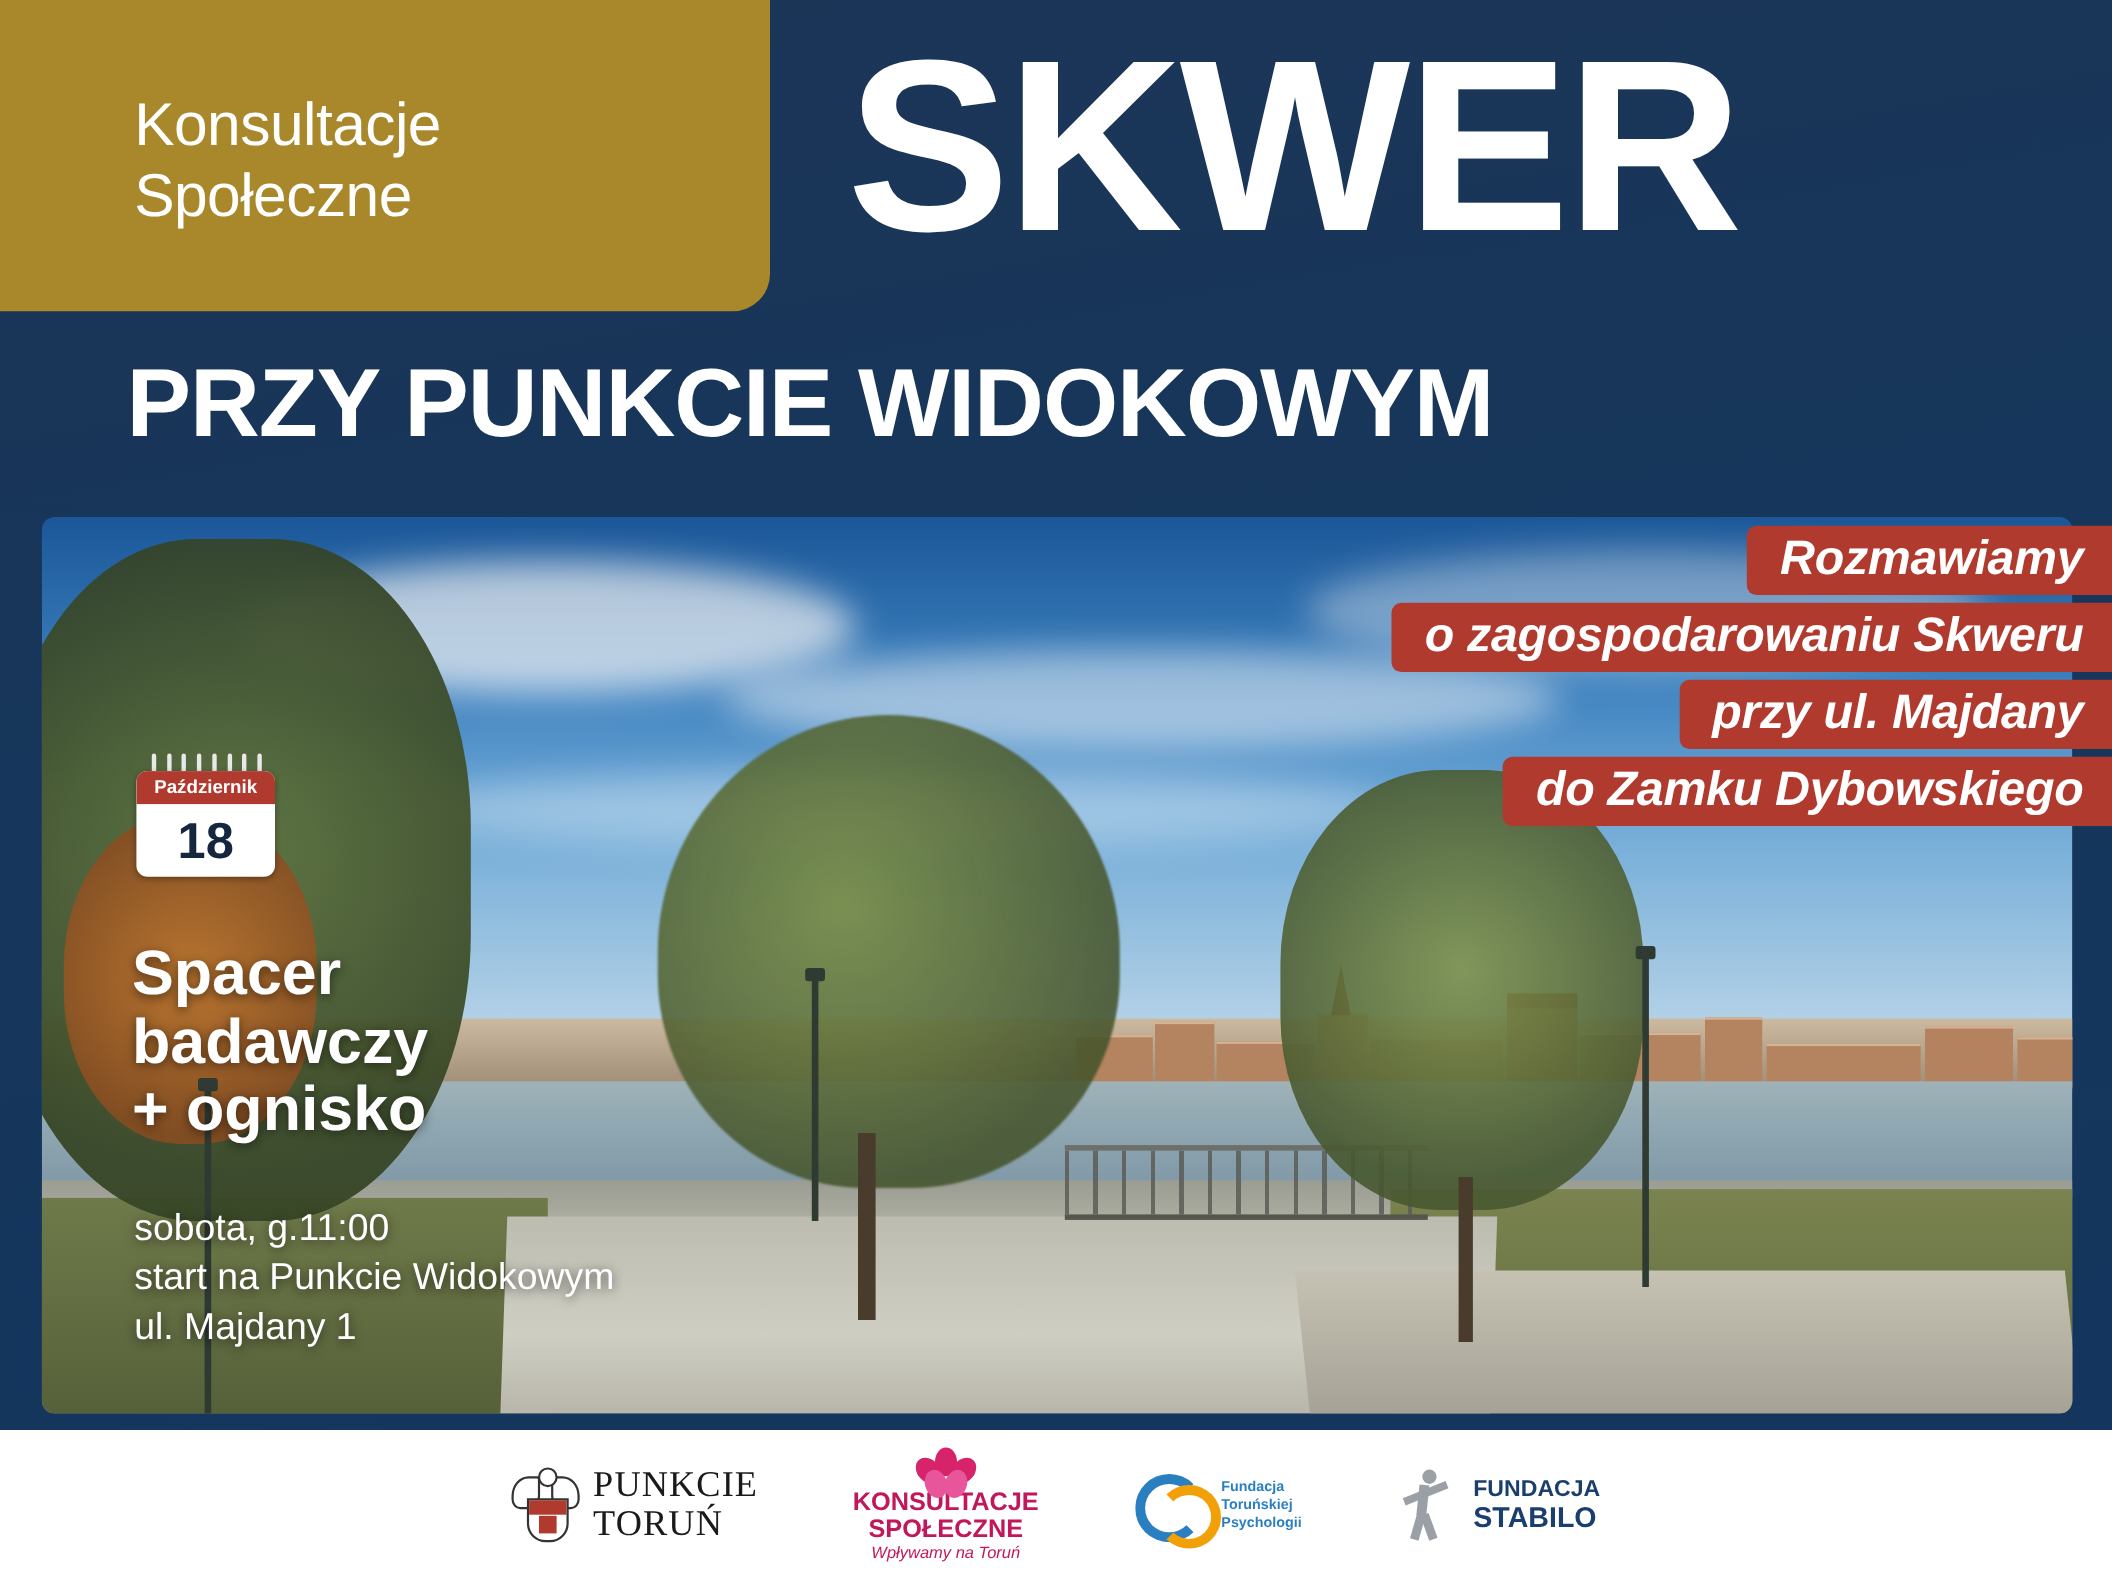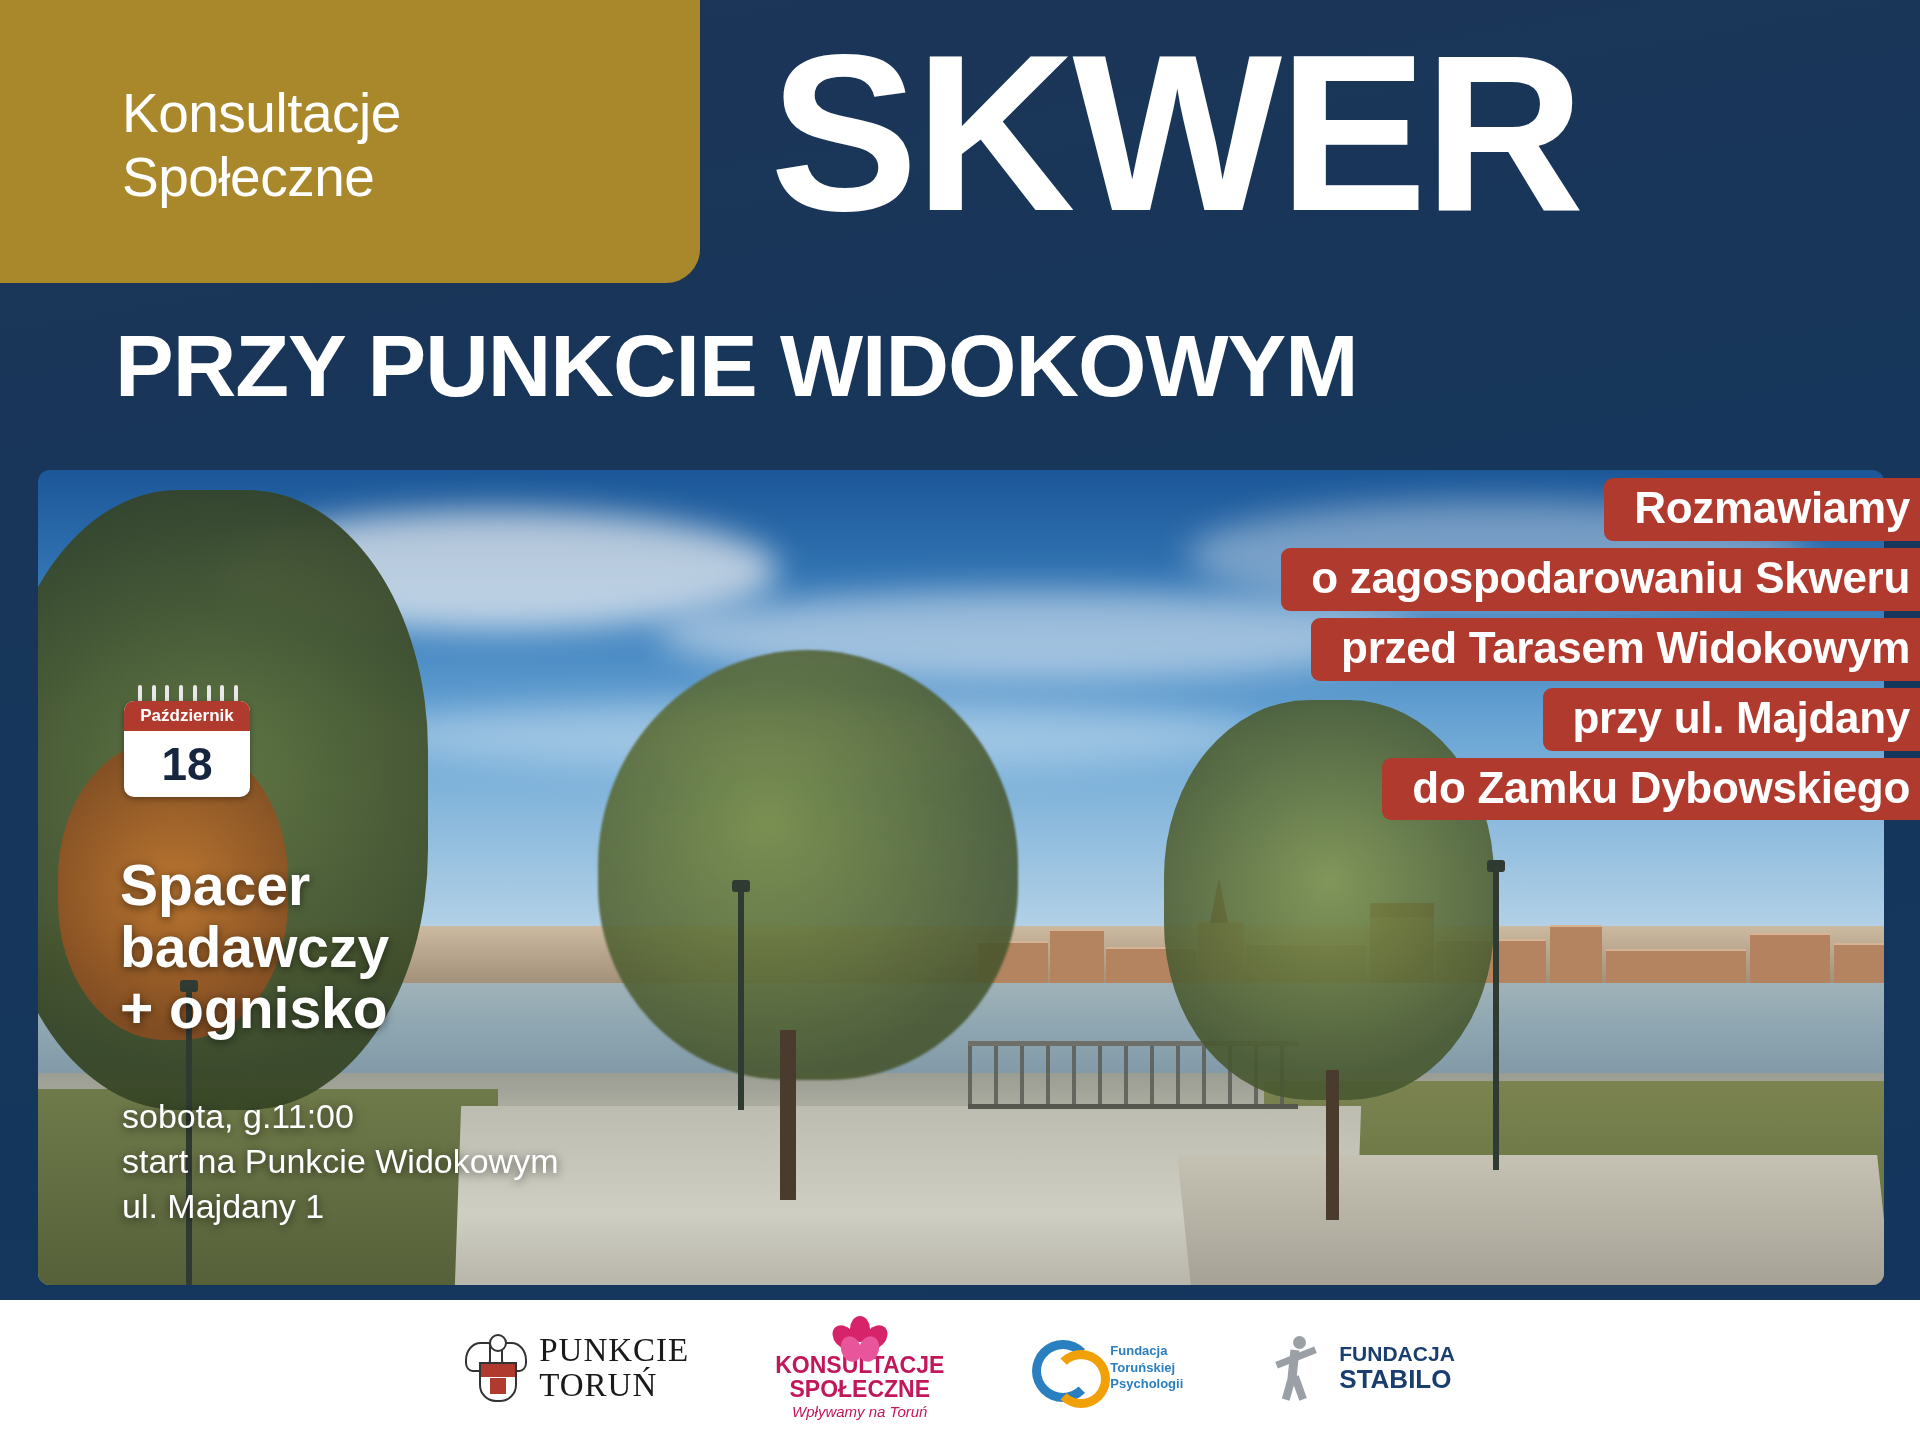--- a/index.html
+++ b/index.html
@@ -242,25 +242,26 @@
     text-align: right;
   }
   .red-line {
     display: inline-block;
     clear: both;
     background: #b03a2e;
     color: #ffffff;
     font-size: 44px;
     font-weight: bold;
     line-height: 1.02;
-    padding: 8px 10px 10px 30px;
+    padding: 8px 26px 10px 30px;
     border-radius: 9px 0 0 9px;
     margin-bottom: 7px;
     white-space: nowrap;
     letter-spacing: -0.3px;
+    font-style: italic;
   }
   .red-row { display: block; }
 
   
   .calendar {
     position: absolute;
     left: 124px;
     top: 685px;
     width: 130px;
     height: 112px;
@@ -545,21 +546,20 @@
         <div>Społeczne</div>
       </div>
     </div>
 
     <div class="title-skwer">SKWER</div>
     <div class="title-sub">PRZY PUNKCIE WIDOKOWYM</div>
 
     <div class="red-lines">
       <div class="red-row"><span class="red-line">Rozmawiamy</span></div>
       <div class="red-row"><span class="red-line">o zagospodarowaniu Skweru</span></div>
-      <div class="red-row"><span class="red-line">przed Tarasem Widokowym</span></div>
       <div class="red-row"><span class="red-line">przy ul. Majdany</span></div>
       <div class="red-row"><span class="red-line">do Zamku Dybowskiego</span></div>
     </div>
 
     <div class="calendar">
       <div class="cal-rings">
         <span class="ring"></span>
           <span class="ring"></span>
           <span class="ring"></span>
         <span class="ring"></span>

